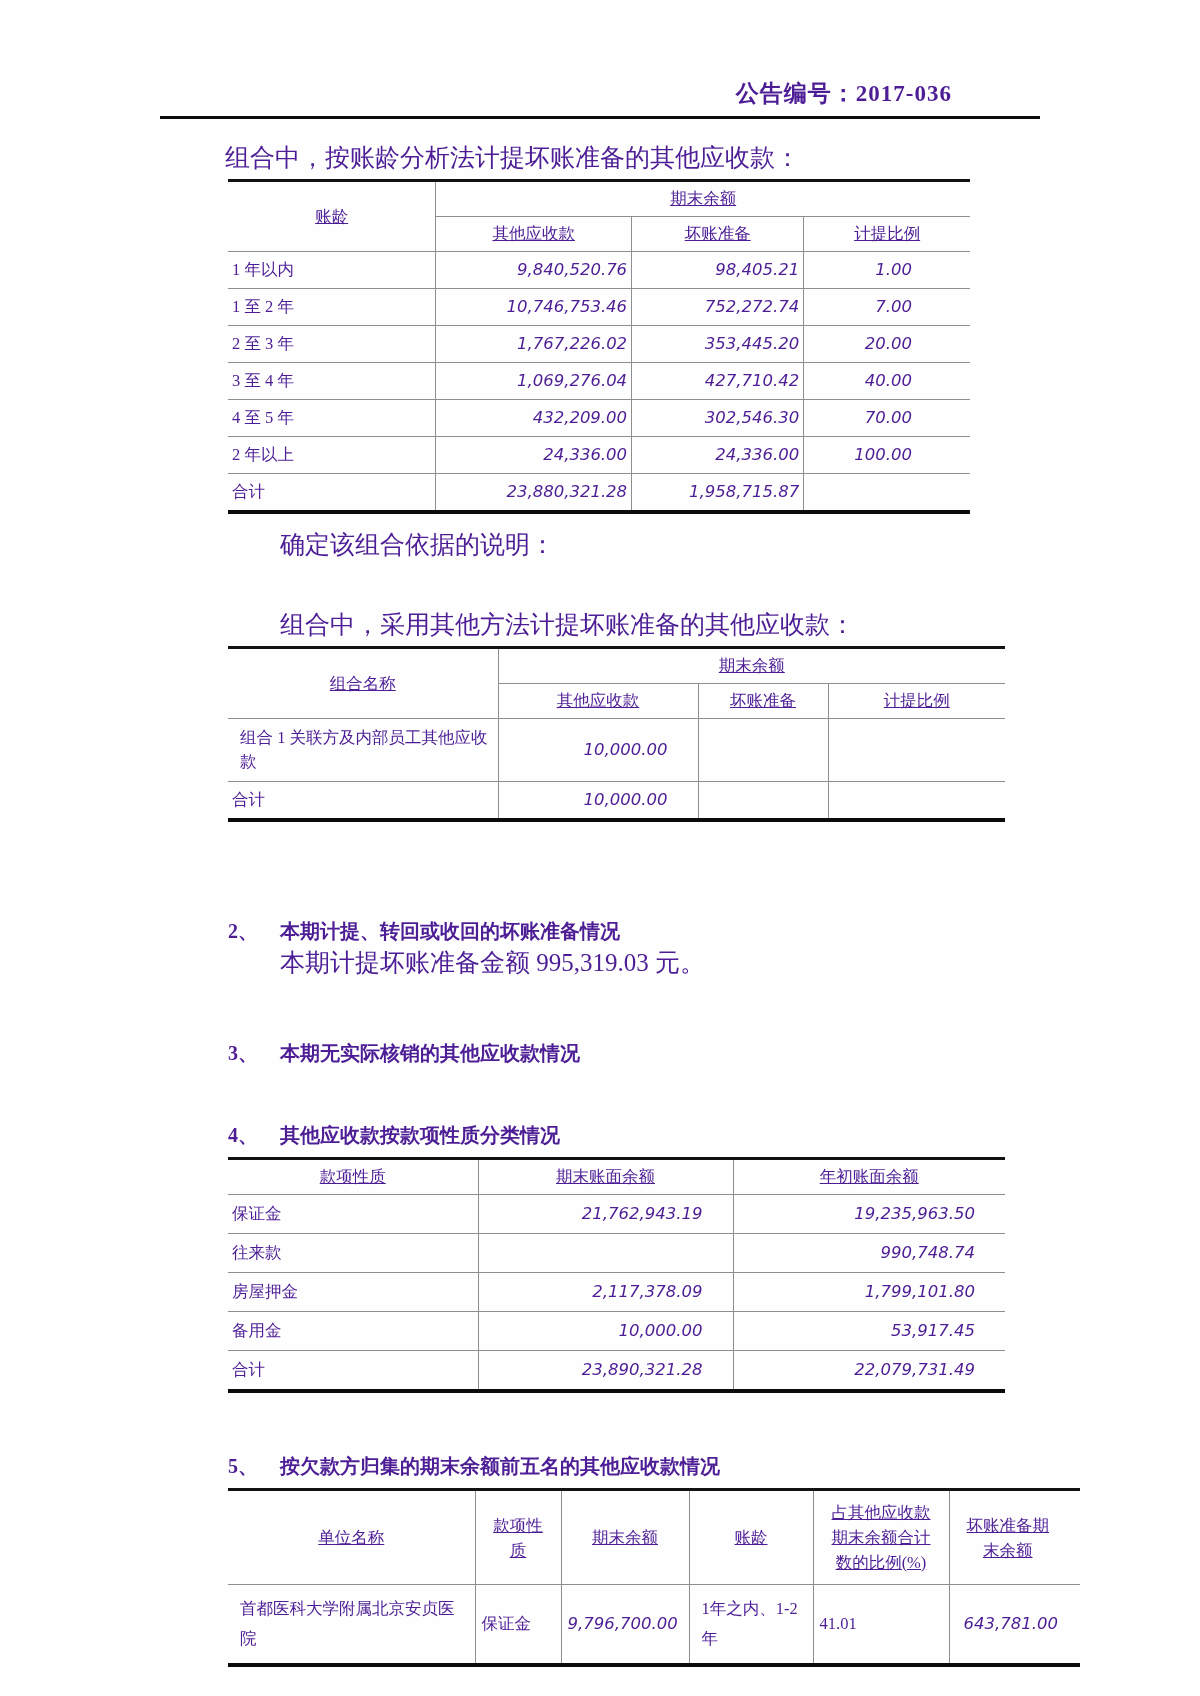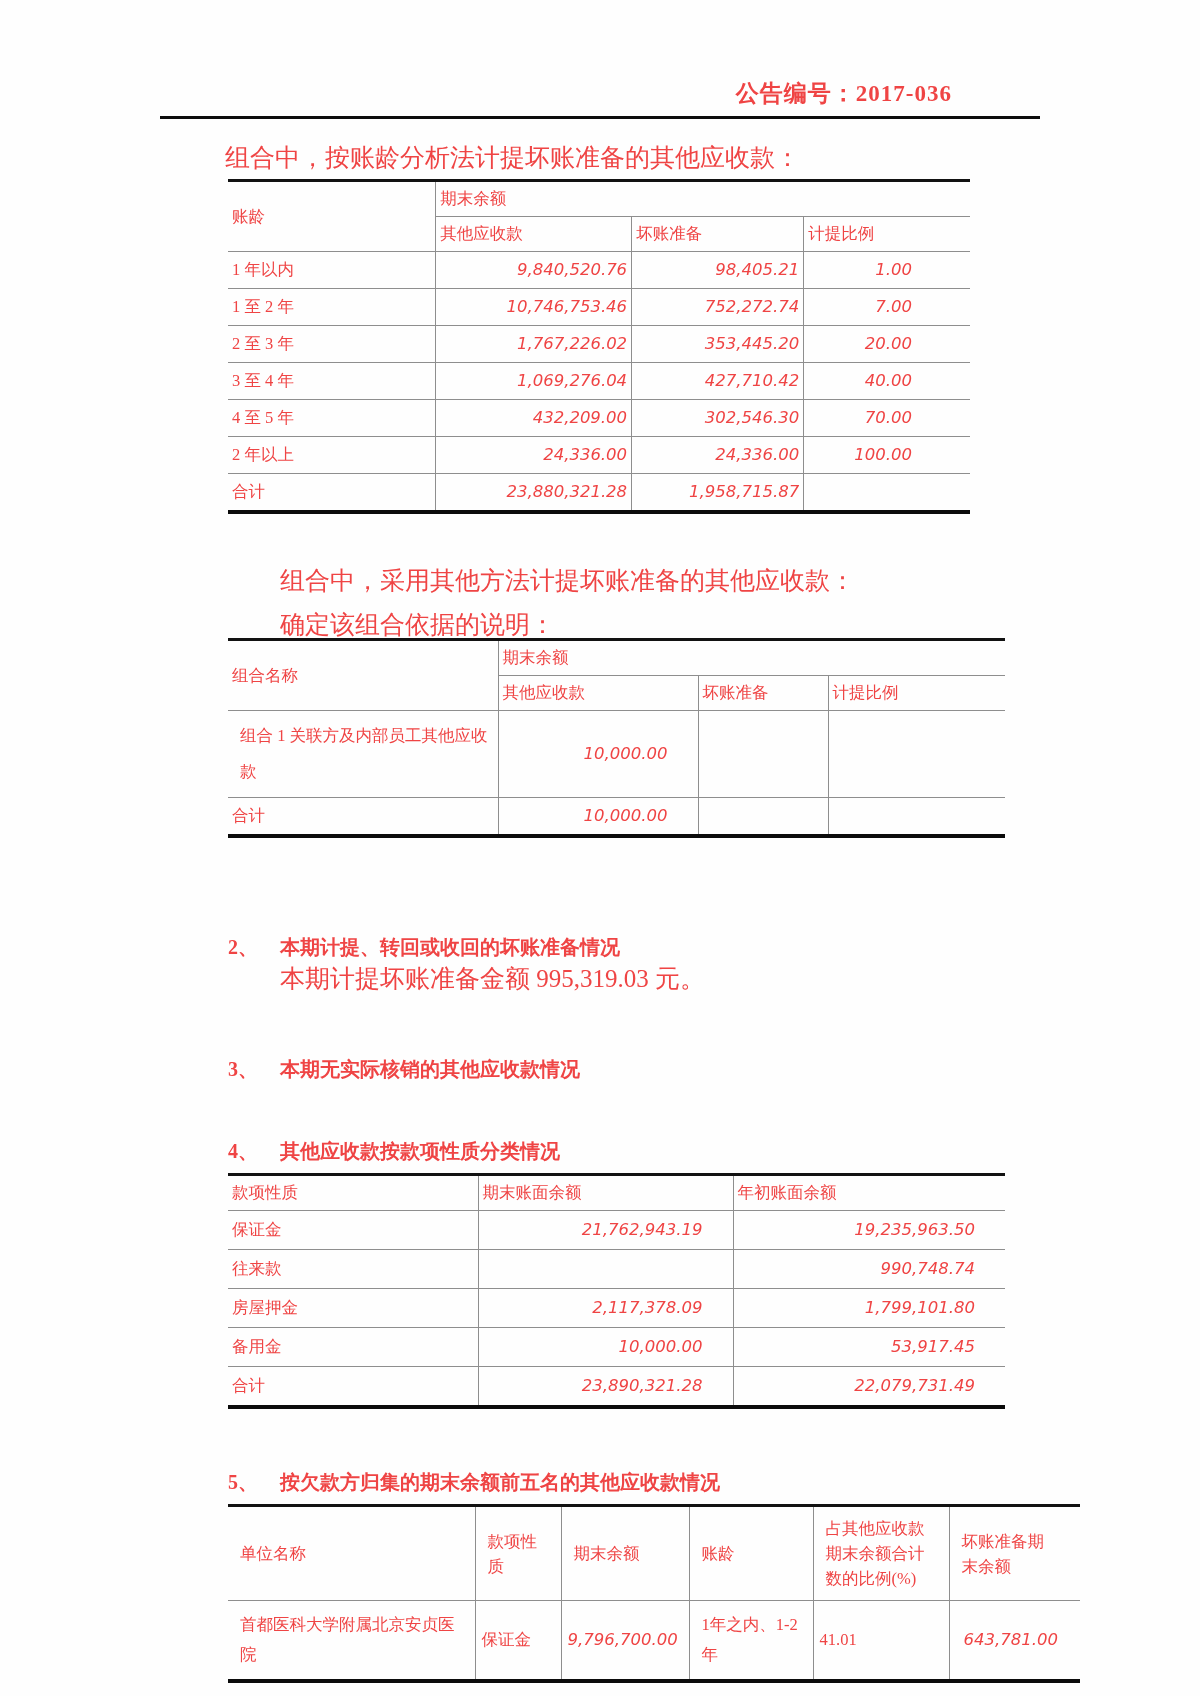--- a/index.html
+++ b/index.html
@@ -1,18 +1,18 @@
 <!DOCTYPE html>
 <html><head>
 <meta charset="utf-8">
 <style>
   html,body { margin:0; padding:0; background:#ffffff; }
   .page {
     position:relative; width:1200px; height:1696px; background:#fefefe;
-    font-family:"Liberation Serif","DejaVu Serif",serif; color:#ef4444;
+    font-family:"Liberation Serif","DejaVu Serif",serif; color:#4c1d95;
     overflow:hidden;
   }
   
   .hdr { padding-top:78px; margin:0 160px; }
   .doc-number { text-align:right; padding-right:88px; font-size:23px; font-weight:700; letter-spacing:1px; }
   .hdr-rule { margin-top:7px; border-top:3px solid #0c0c0c; height:0; }
   
   .content { margin-left:228px; }
   .para { font-size:25px; line-height:26px; margin:0; }
   .lead1 { margin:26px 0 8px -3px; }
@@ -24,31 +24,31 @@
   .sec-body { margin:6px 0 0 52px; }
   .sec3 { margin-top:64px; }
   .sec4 { margin-top:56px; }
   .sec5 { margin-top:60px; }
   .sec4 .sec-head, .sec5 .sec-head { margin-bottom:9px; }
   
   table.t { border-collapse:collapse; border-top:3px solid #121212; border-bottom:4px solid #0b0b0b; table-layout:fixed; }
   .t th, .t td { border:1px solid #8e8e8e; font-weight:400; font-size:16.5px; line-height:22px; vertical-align:middle; padding:7px 4px; }
   .t tr > *:first-child { border-left:0; }
   .t tr > *:last-child  { border-right:0; }
-  .t thead th { text-align:left; padding:6px 4px; }
+  .t thead th { text-align:center; padding:6px 4px;text-decoration:underline; }
   .num  { font-family:"DejaVu Sans","Liberation Sans",sans-serif; font-size:15.5px; text-align:right; padding-right:20px;font-style:italic; }
   .lbl  { text-align:left; padding-left:16px; }
   .ctr  { text-align:left; }
   .t1 { width:742px; }
   .t1 .c1{width:28%;} .t1 .c2{width:26.4%;} .t1 .c3{width:23.2%;} .t1 .c4{width:22.4%;}
   .t1 td.ratio { padding-right:58px; }
   .t2 { width:777px; }
   .t2 .c1{width:270px;} .t2 .c2{width:200px;} .t2 .c3{width:130px;} .t2 .c4{width:177px;}
   .t2 td.num { padding-right:30px; }
-  .t2 td.lbl { padding-left:12px; line-height:36px; }
+  .t2 td.lbl { padding-left:12px; line-height:24px; }
   .t4 { width:777px; margin-top:0; }
   .t4 .c1{width:250px;} .t4 .c2{width:255px;} .t4 .c3{width:272px;}
   .t4 td, .t4 th { padding-top:8px; padding-bottom:8px; }
   .t4 td.num { padding-right:30px;padding-left:42px; }
   .t5 { width:852px; }
   .t5 .c1{width:247px;} .t5 .c2{width:86px;} .t5 .c3{width:128px;} .t5 .c4{width:124px;} .t5 .c5{width:136px;} .t5 .c6{width:131px;}
   .t5 thead th { padding:9px 12px; line-height:25px; }
   .t5 th.pad-wide { padding-left:12px; padding-right:26px; }
   .t5 td { padding:9px 6px; line-height:30px; }
   .t5 td.lbl { padding-left:12px; }
@@ -125,23 +125,23 @@
         </tr>
         <tr>
           <td class="ctr">合计</td>
           <td class="num">23,880,321.28</td>
           <td class="num">1,958,715.87</td>
           <td class="num ratio"></td>
         </tr>
       </tbody>
     </table>
 
+    <p class="para note1">确定该组合依据的说明：</p>
+
     <p class="para lead2">组合中，采用其他方法计提坏账准备的其他应收款：</p>
-
-    <p class="para note1">确定该组合依据的说明：</p>
 
     <table class="t t2">
       <colgroup>
           <col class="c1">
           <col class="c2">
           <col class="c3">
           <col class="c4">
         </colgroup>
       <thead>
         <tr>

